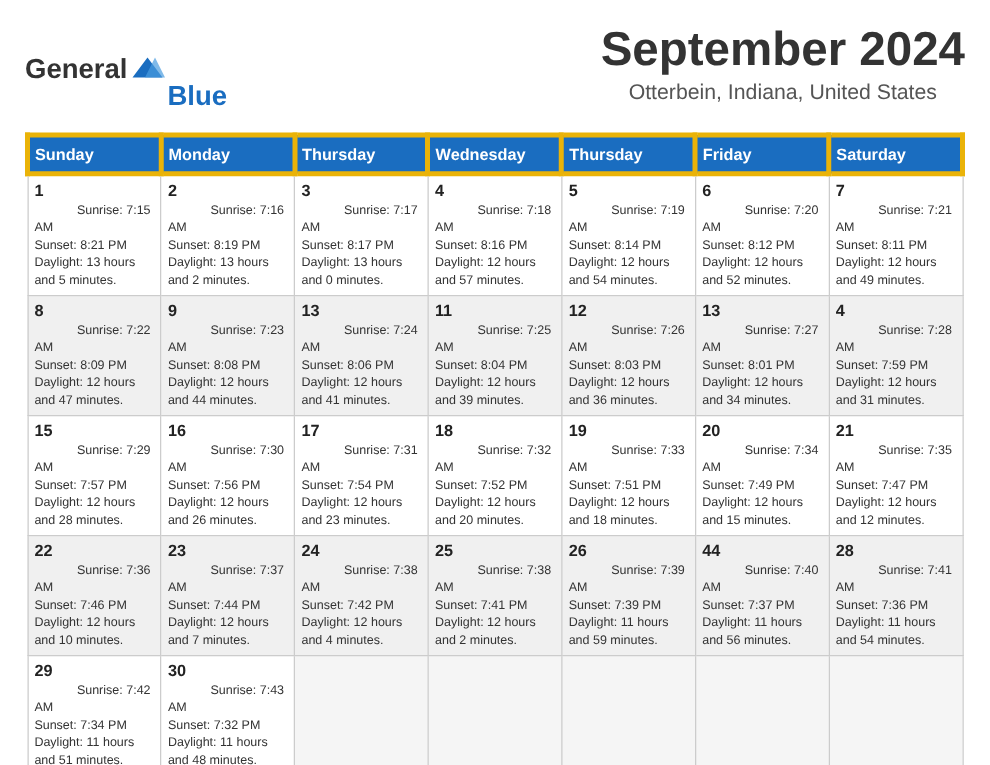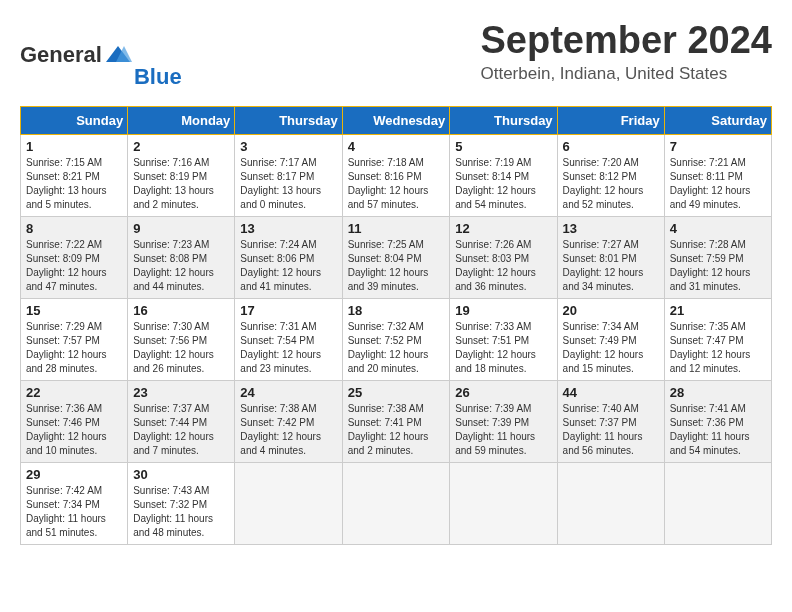--- a/index.html
+++ b/index.html
@@ -29,21 +29,21 @@
       color: #333;
     }
     .logo-general { color: #333; }
     .logo-blue { color: #1a6dc0; margin-top: 44px; }
     .logo-icon {
       width: 28px;
       height: 22px;
       margin: 0 2px;
     }
     .title-block {
-      text-align: left;
+      text-align: center;
     }
     .month-title {
       font-size: 38px;
       font-weight: bold;
       color: #333;
       line-height: 1.1;
     }
     .location {
       font-size: 17px;
       color: #555;
@@ -51,24 +51,24 @@
     }
     .calendar {
       width: 100%;
       border-collapse: collapse;
       font-size: 11px;
     }
     .calendar th {
       background: #1a6dc0;
       color: #fff;
       padding: 6px 4px;
-      text-align: right;
+      text-align: left;
       font-size: 13px;
       font-weight: bold;
-      border: 1px solid #eab308;
+      border: 4px solid #eab308;
     }
     .calendar td {
       border: 1px solid #ccc;
       vertical-align: top;
       padding: 4px 5px;
       width: 108px;
       min-height: 80px;
       background: #fff;
     }
     .calendar td.empty {
@@ -78,20 +78,21 @@
       font-size: 13px;
       font-weight: bold;
       color: #222;
       display: block;
       margin-bottom: 2px;
     }
     .day-info {
       font-size: 10px;
       color: #333;
       line-height: 1.4;
+      margin-left: 34px;
     }
     .row-shaded td {
       background: #f0f0f0;
     }
   </style>
 </head>
 <body>
 
 <div class="header">
   <div class="logo">

